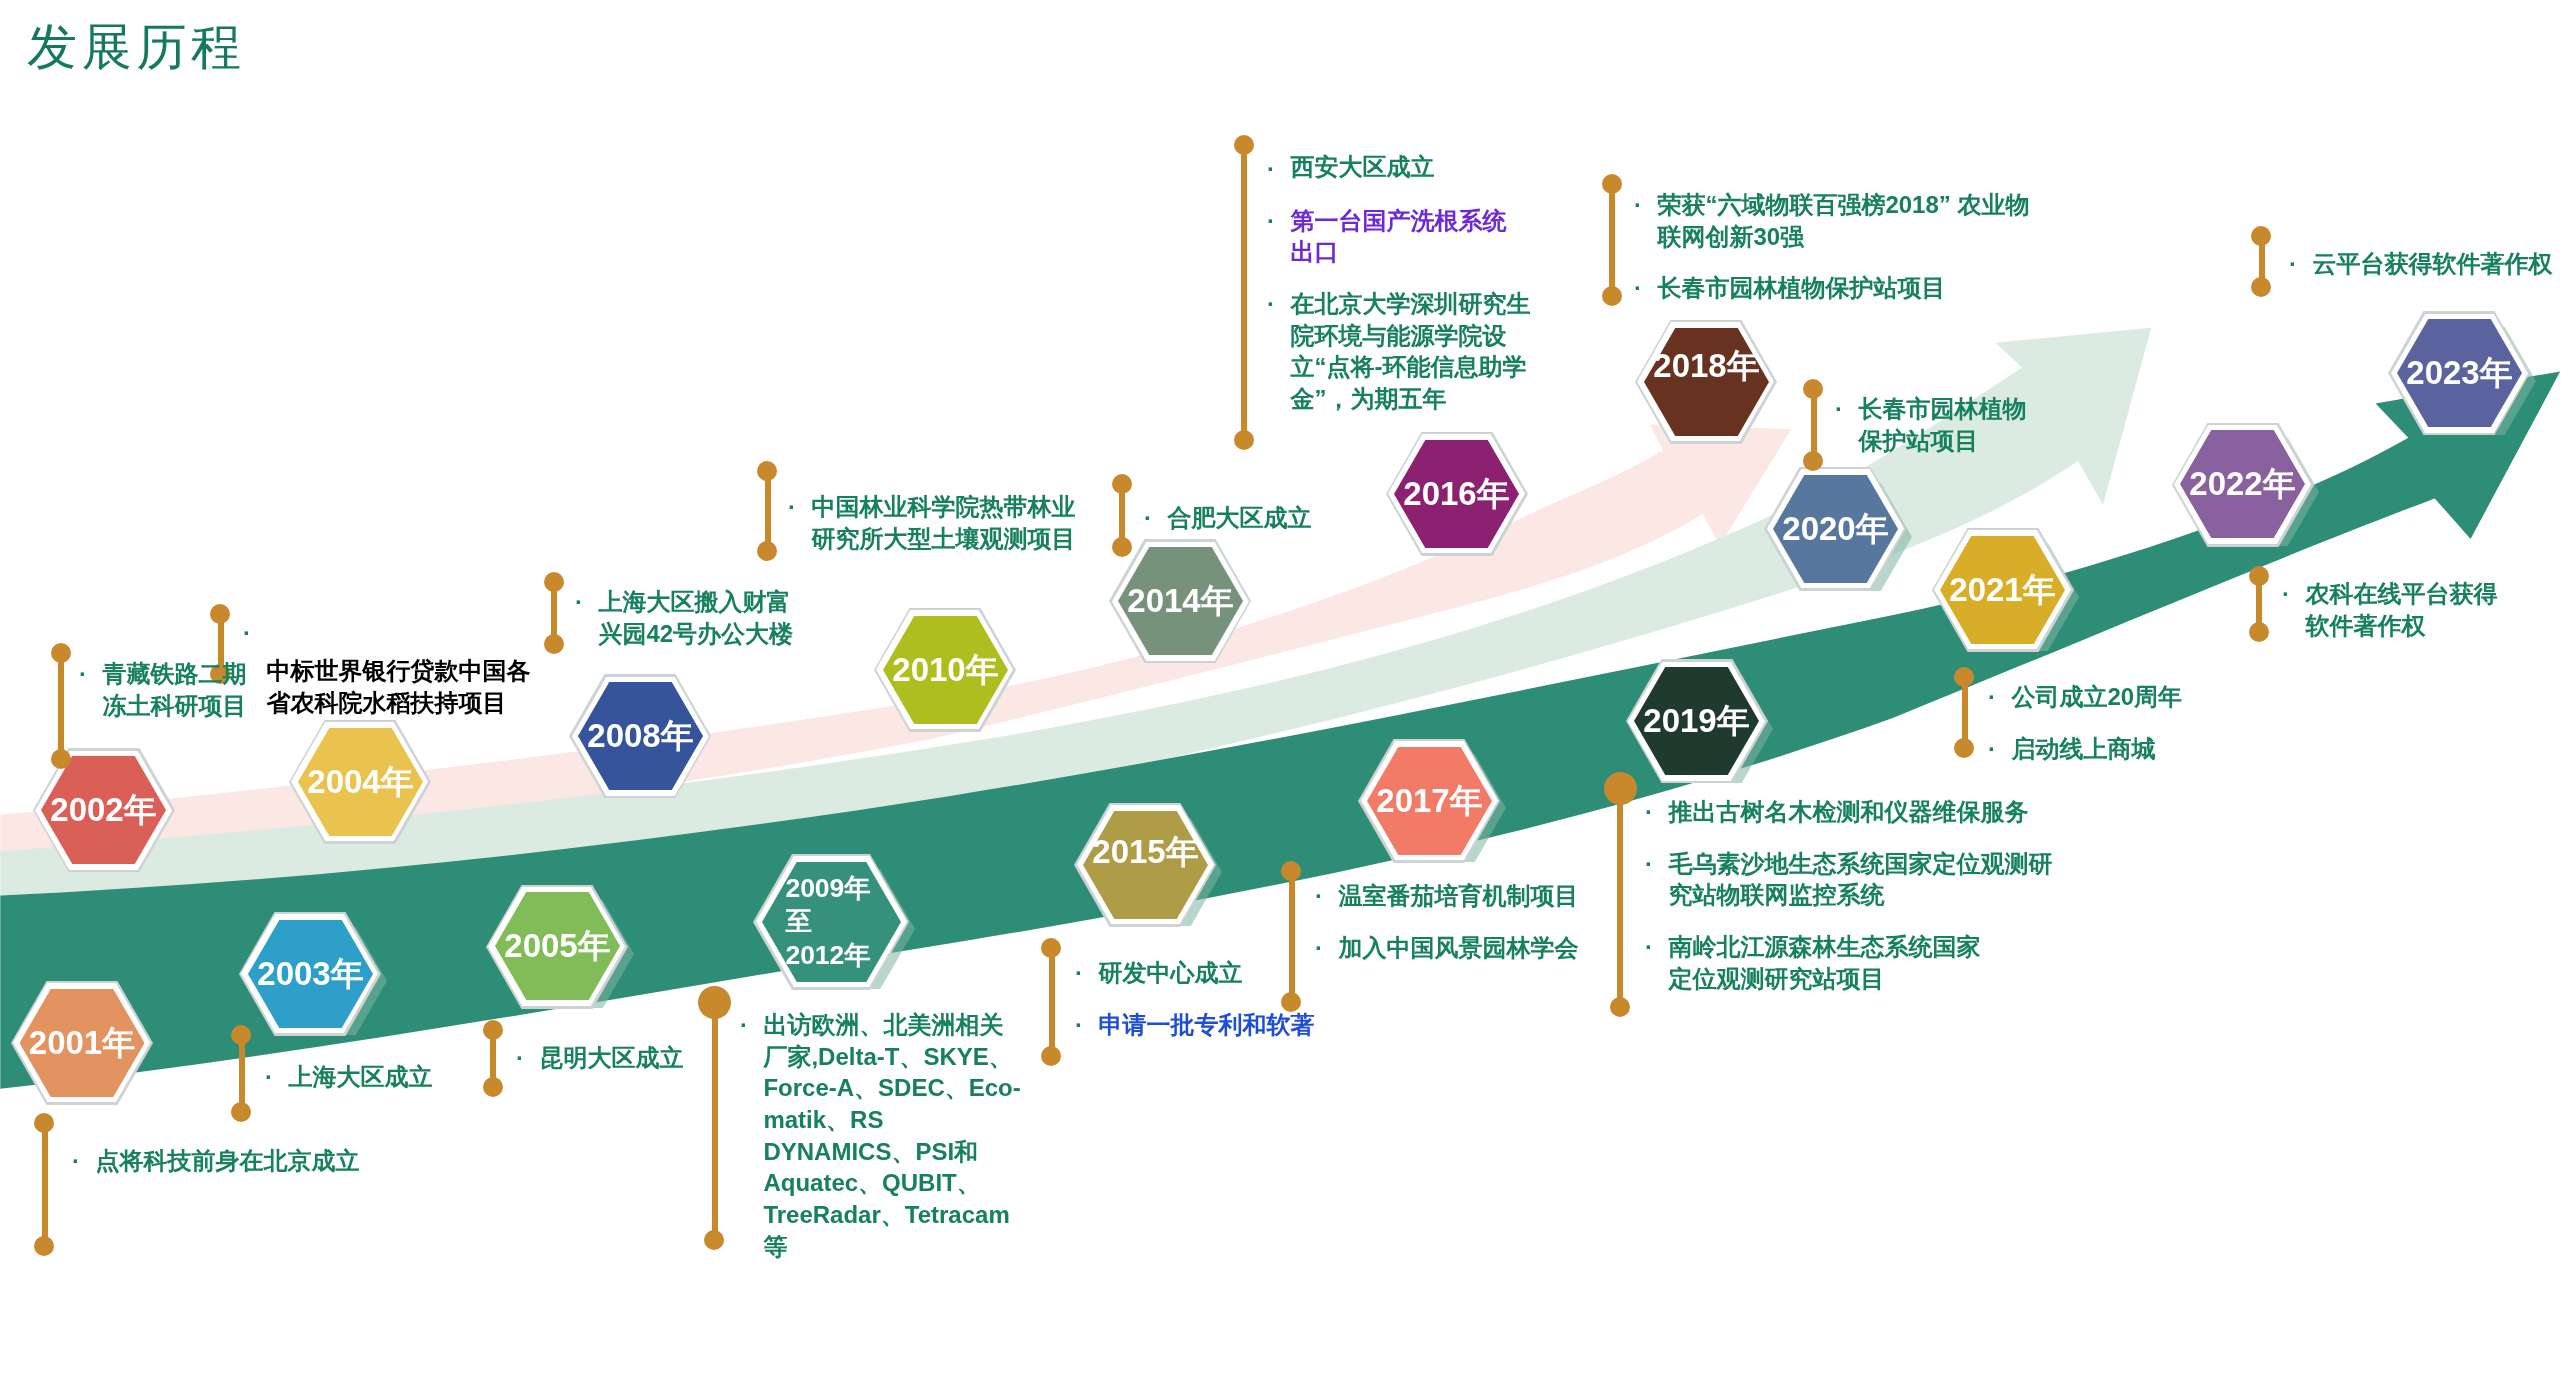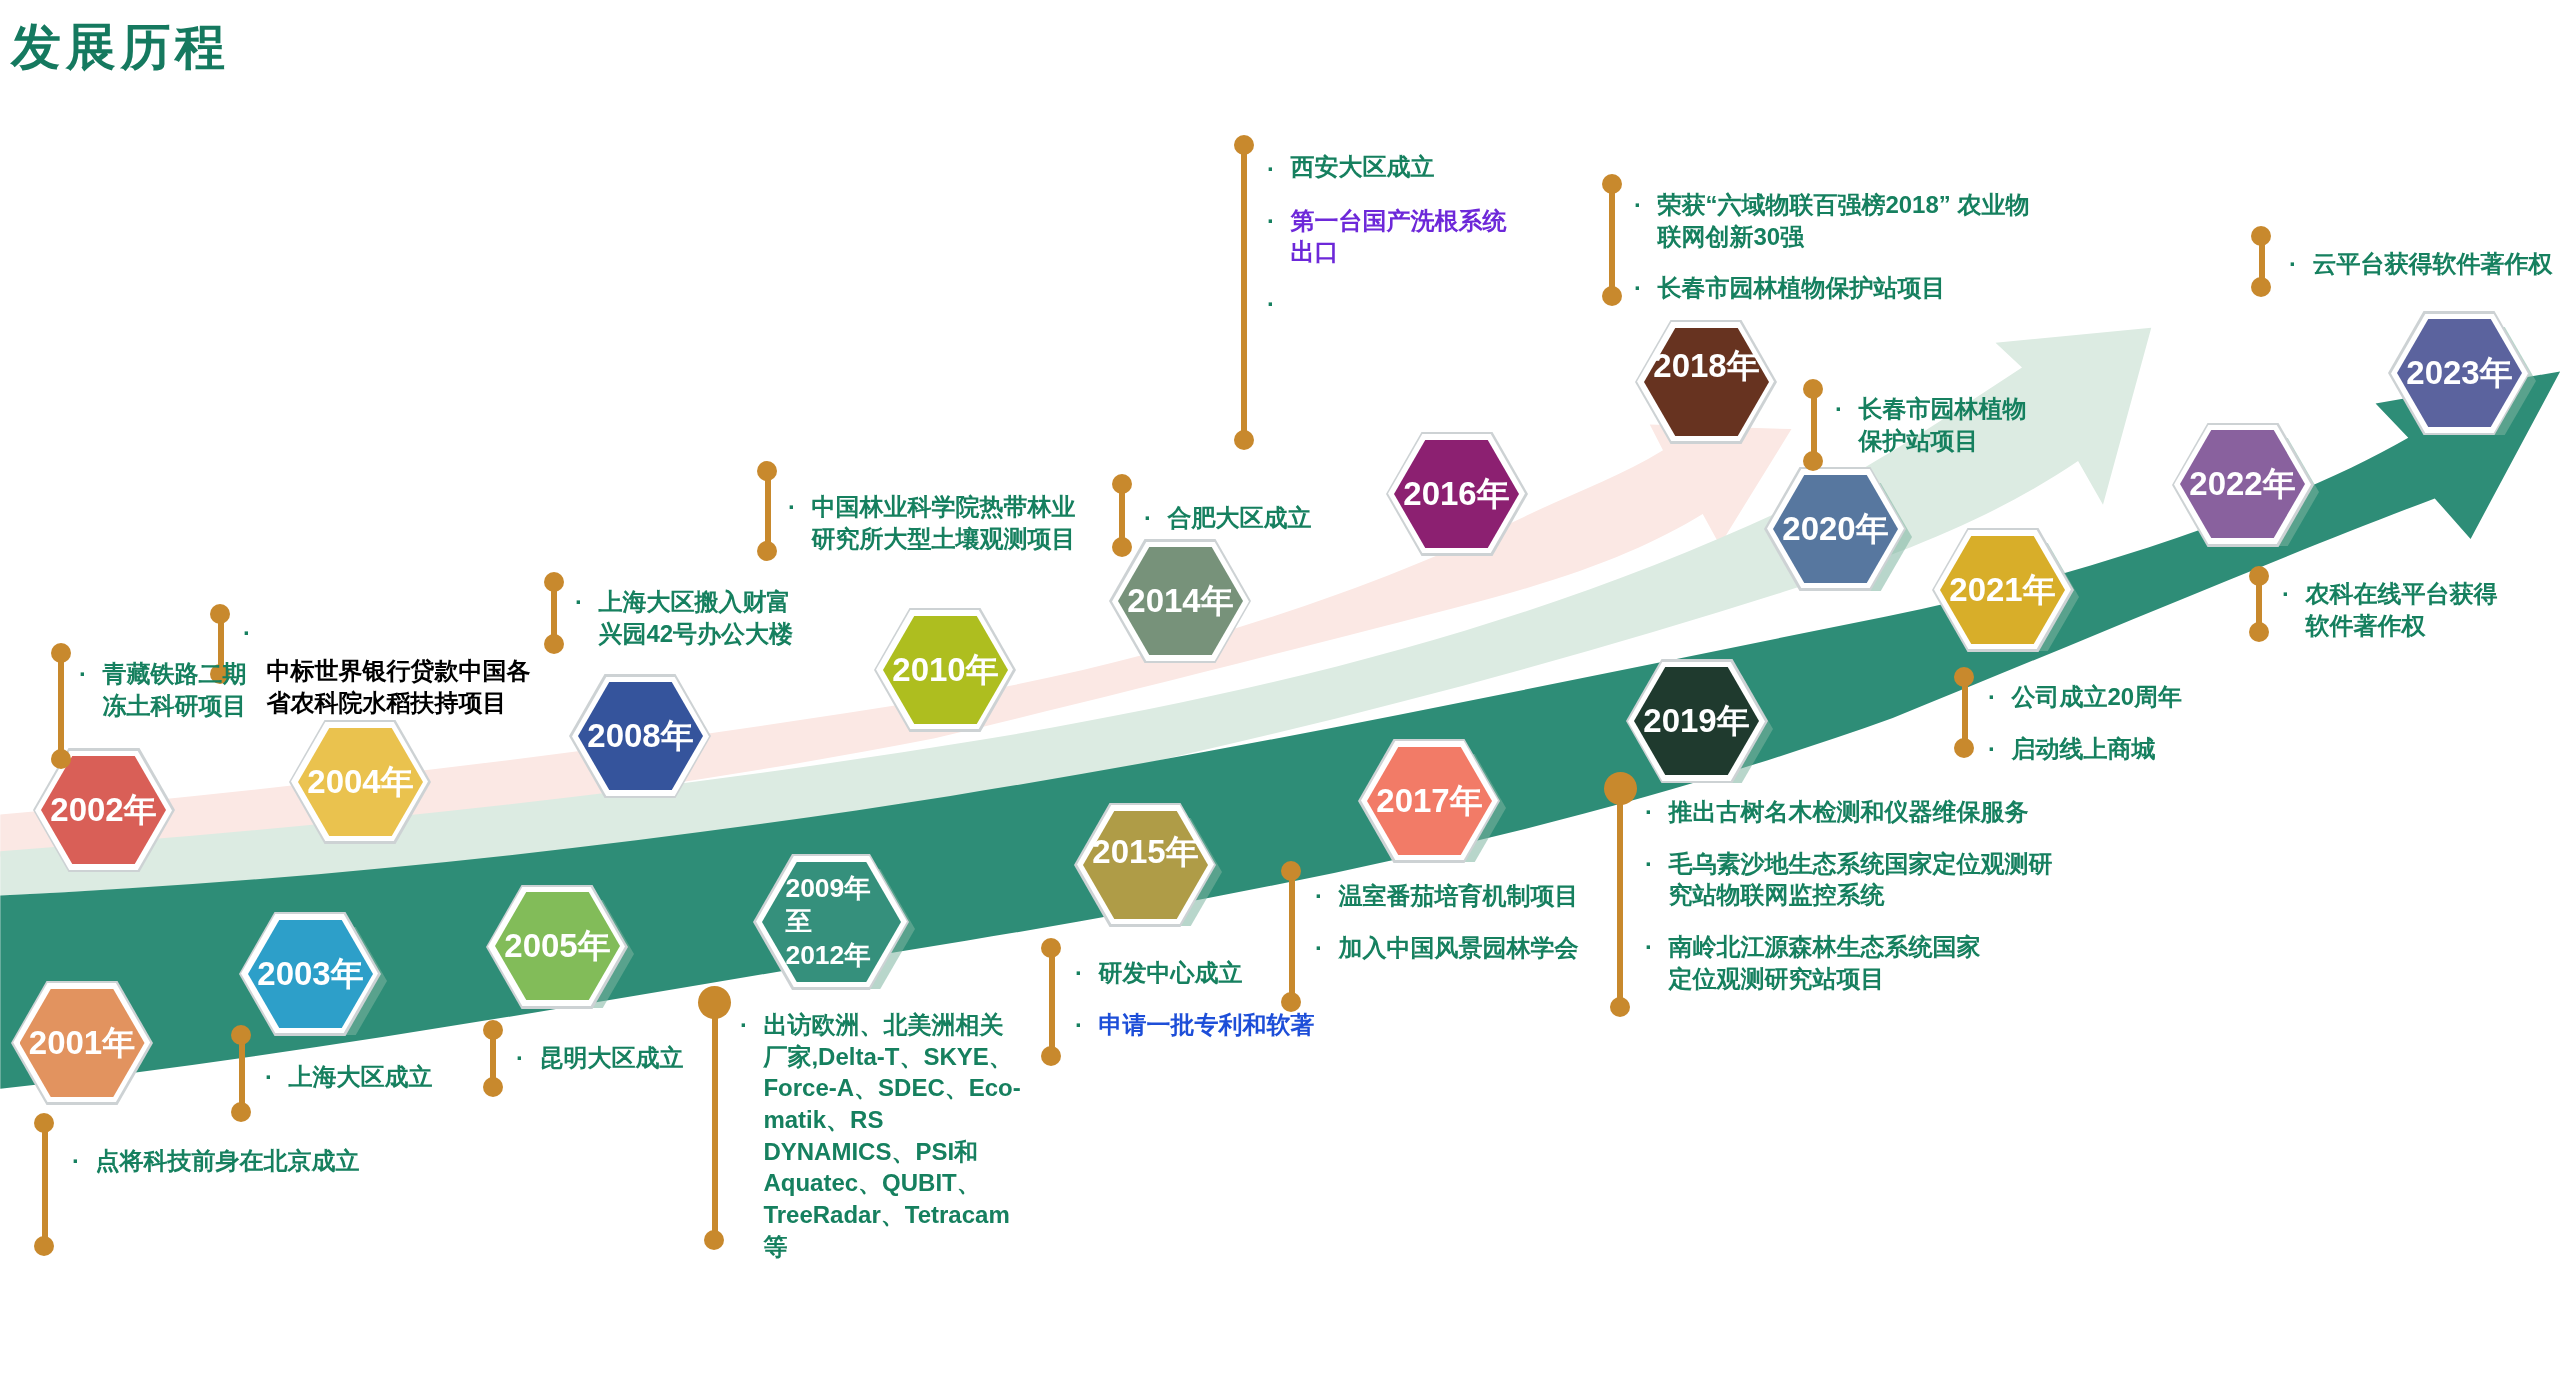--- a/index.html
+++ b/index.html
@@ -1,20 +1,20 @@
 <!DOCTYPE html>
 <html style="font-size:12.5px"><head>
 <meta charset="utf-8">
 <style>
   html,body{margin:0;padding:0;background:#ffffff;}
   body{width:2576px;height:1380px;overflow:hidden;
        font-family:"Liberation Sans","DejaVu Sans",sans-serif;}
   #canvas{position:relative;width:2576px;height:1380px;background:#fff;}
   #bands{position:absolute;left:0;top:0;z-index:1;}
-  .page-title{position:absolute;left:11px;top:14px;font-size:50px;font-weight:700;
+  .page-title{position:absolute;left:27px;top:14px;font-size:50px;font-weight:400;
               letter-spacing:4.7px;z-index:6;}
   .hex{clip-path:polygon(25% 0%,75% 0%,100% 50%,75% 100%,25% 100%,0% 50%);
        position:absolute;}
   .hex-label{position:absolute;display:flex;align-items:center;justify-content:center;
              color:#ffffff;font-weight:700;z-index:6;text-align:center;}
   .hex-label.multiline{flex-direction:column;align-items:flex-start;justify-content:center;
              padding-left:23.4px;box-sizing:border-box;text-align:left;line-height:1.25;}
   .note-line{position:absolute;width:5.5px;border-radius:2.3px;z-index:7;}
   .note-dot{position:absolute;border-radius:50%;z-index:7;}
   .note-text{position:absolute;z-index:8;}
@@ -231,20 +231,21 @@
         <div class="note-item">
           <span class="bullet" style="color: rgb(22, 128, 95);">·</span>
           <span class="note-item-text" style="color: rgb(22, 128, 95); width: 257px; font-family: Liberation Mono, monospace;">西安大区成立</span>
         </div>
         <div class="note-item">
           <span class="bullet" style="color: rgb(22, 128, 95);">·</span>
           <span class="note-item-text" style="color: #6d28d9; width: 222px;">第一台国产洗根系统出口</span>
         </div>
         <div class="note-item">
           <span class="bullet" style="color: rgb(22, 128, 95);">·</span>
+          <span class="note-item-text" style="color: rgb(22, 128, 95); width: 248px;">在北京大学深圳研究生院环境与能源学院设立“点将-环能信息助学金”，为期五年</span>
         </div>
       </div>
       <div class="hex" style="left: 1381px; top: 754px; width: 125px; height: 108px; background: rgba(125, 181, 160, 0.55); z-index: 2;"></div>
       <div class="hex" style="left: 1358px; top: 739px; width: 142px; height: 124px; background: rgb(205, 210, 212); z-index: 3;"></div>
       <div class="hex" style="left: 1361px; top: 741px; width: 137px; height: 119px; background: rgb(255, 255, 255); z-index: 4;"></div>
       <div class="hex" style="left: 1367px; top: 747px; width: 125px; height: 108px; background: rgb(242, 123, 103); z-index: 5;"></div>
       <div class="hex-label" style="left: 1367px; top: 747px; width: 125px; height: 108px; font-size: 33px; color: rgb(255, 255, 255);">
         <span>2017年</span>
       </div>
       <div class="note-line" style="left: 1289px; top: 871px; height: 131px; background: rgb(200, 137, 45);"></div>

